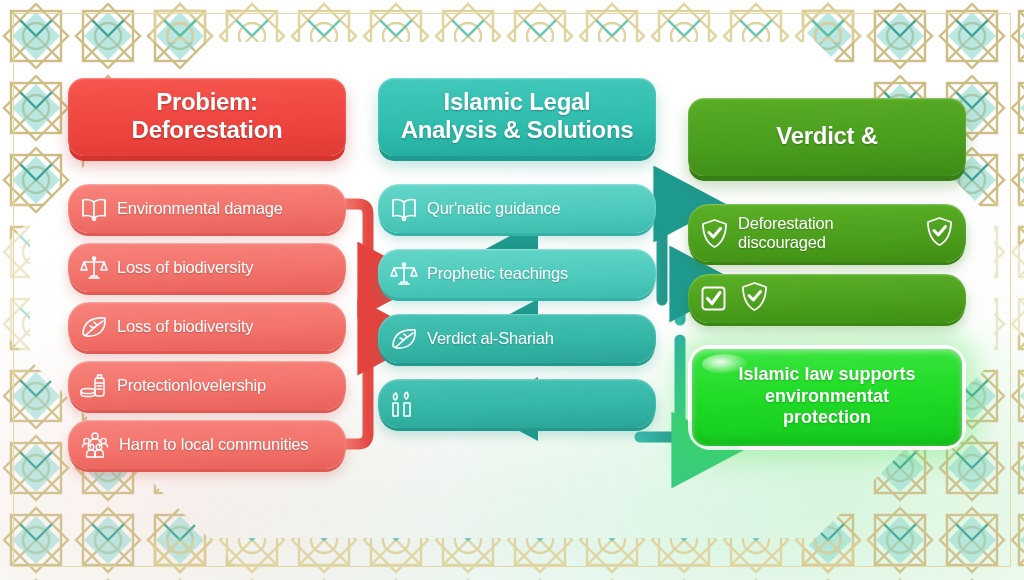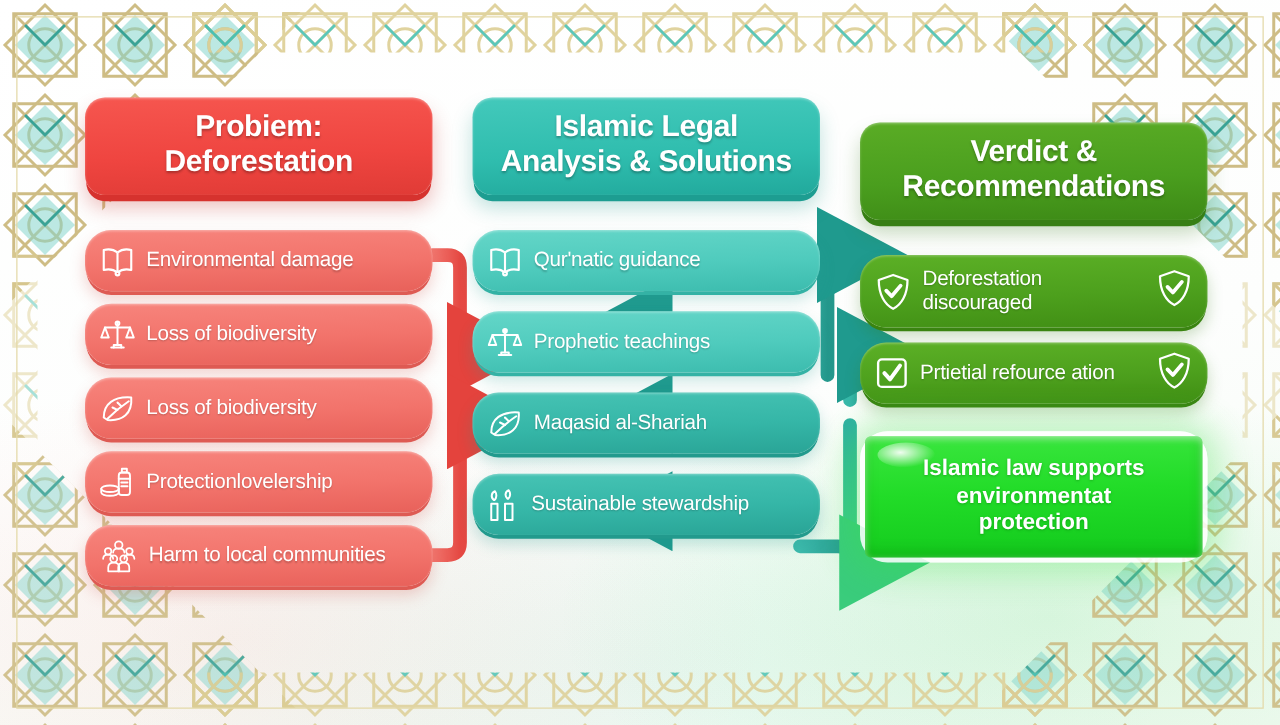--- a/index.html
+++ b/index.html
@@ -140,21 +140,21 @@
   
   #conclusion {
     position: relative;
     margin-top: 22px;
     border-radius: 22px;
     padding: 4px;
     background: rgba(255,255,255,0.85);
     box-shadow: 0 0 26px 10px rgba(60,225,70,0.30);
   }
   #conclusion .inner {
-    border-radius: 5px;
+    border-radius: 15px;
     background: linear-gradient(178deg, #3be63f 0%, #22dc28 45%, #12c91c 100%);
     color: #ffffff;
     font-weight: bold;
     font-size: 18px;
     line-height: 1.2;
     text-align: center;
     padding: 15px 14px 17px;
     white-space: pre-line;
     text-shadow: 0 1px 2px rgba(0,90,0,0.35);
     box-shadow: inset 0 2px 6px rgba(255,255,255,0.50),
@@ -452,43 +452,41 @@
 
       <div class="pill teal deep">
         <span class="glyph">
           <svg width="28" height="26" viewBox="0 0 28 26" fill="none" stroke="#ffffff" stroke-width="1.6" stroke-linejoin="round" stroke-linecap="round">
             <path d="M3 20 C3 9 11 3 25 4 C26 17 18 23 6 22 Z"></path>
             <path d="M6 21 C11 16 17 11 23 7"></path>
             <path d="M14 14 L10 12"></path>
               <path d="M17 11 L14 8"></path>
           </svg>
         </span>
-        <span class="pill-label">Maqasid al-Shariah</span>
+        <span class="pill-label">Verdict al-Shariah</span>
       </div>
 
       <div class="pill teal deep">
         <span class="glyph">
           <svg width="26" height="28" viewBox="0 0 26 28" fill="none" stroke="#ffffff" stroke-width="1.6" stroke-linejoin="round" stroke-linecap="round">
             <path d="M5 10 C2.5 8 3 4 6 3 C7.6 5 7.4 8.4 5.6 10"></path>
             <path d="M16 9 C13.6 7 14 3.2 17 2.2 C18.6 4.2 18.4 7.4 16.6 9"></path>
             <path d="M3 13 L8 13 L8 26 L3 26 Z"></path>
             <path d="M14 13 L20 13 L20 26 L14 26 Z"></path>
           </svg>
         </span>
-        <span class="pill-label">Sustainable stewardship</span>
       </div>
 
     </div>
   </div>
 
   <div class="column" id="col-verdict">
     <div class="col-header" id="hdr-verdict">
       <div>
         <span class="hdr-line">Verdict &amp;</span>
-        <span class="hdr-line">Recommendations</span>
       </div>
     </div>
     <div class="items">
 
       <div class="pill green two-line">
         <span class="glyph">
           <svg width="29" height="31" viewBox="0 0 29 31" fill="none" stroke="#ffffff" stroke-width="1.8" stroke-linejoin="round" stroke-linecap="round">
             <path d="M14.5 2 L26 6 C26 18 21 26 14.5 29 C8 26 3 18 3 6 Z"></path>
             <path d="M9 14.5 L13.3 19 L20.5 10.5" stroke-width="3"></path>
           </svg>
@@ -503,21 +501,20 @@
         </span>
       </div>
 
       <div class="pill green">
         <span class="glyph">
           <svg width="27" height="27" viewBox="0 0 27 27" fill="none" stroke="#ffffff" stroke-width="1.9" stroke-linejoin="round" stroke-linecap="round">
             <rect x="2.5" y="2.5" width="22" height="22" rx="3"></rect>
             <path d="M7.5 13.5 L12 18.5 L20 7.5" stroke-width="3.2"></path>
           </svg>
         </span>
-        <span class="pill-label">Prtietial refource ation</span>
         <span class="trail-glyph">
           <svg width="29" height="31" viewBox="0 0 29 31" fill="none" stroke="#ffffff" stroke-width="1.8" stroke-linejoin="round" stroke-linecap="round">
             <path d="M14.5 2 L26 6 C26 18 21 26 14.5 29 C8 26 3 18 3 6 Z"></path>
             <path d="M9 14.5 L13.3 19 L20.5 10.5" stroke-width="3"></path>
           </svg>
         </span>
       </div>
 
 
     </div>

